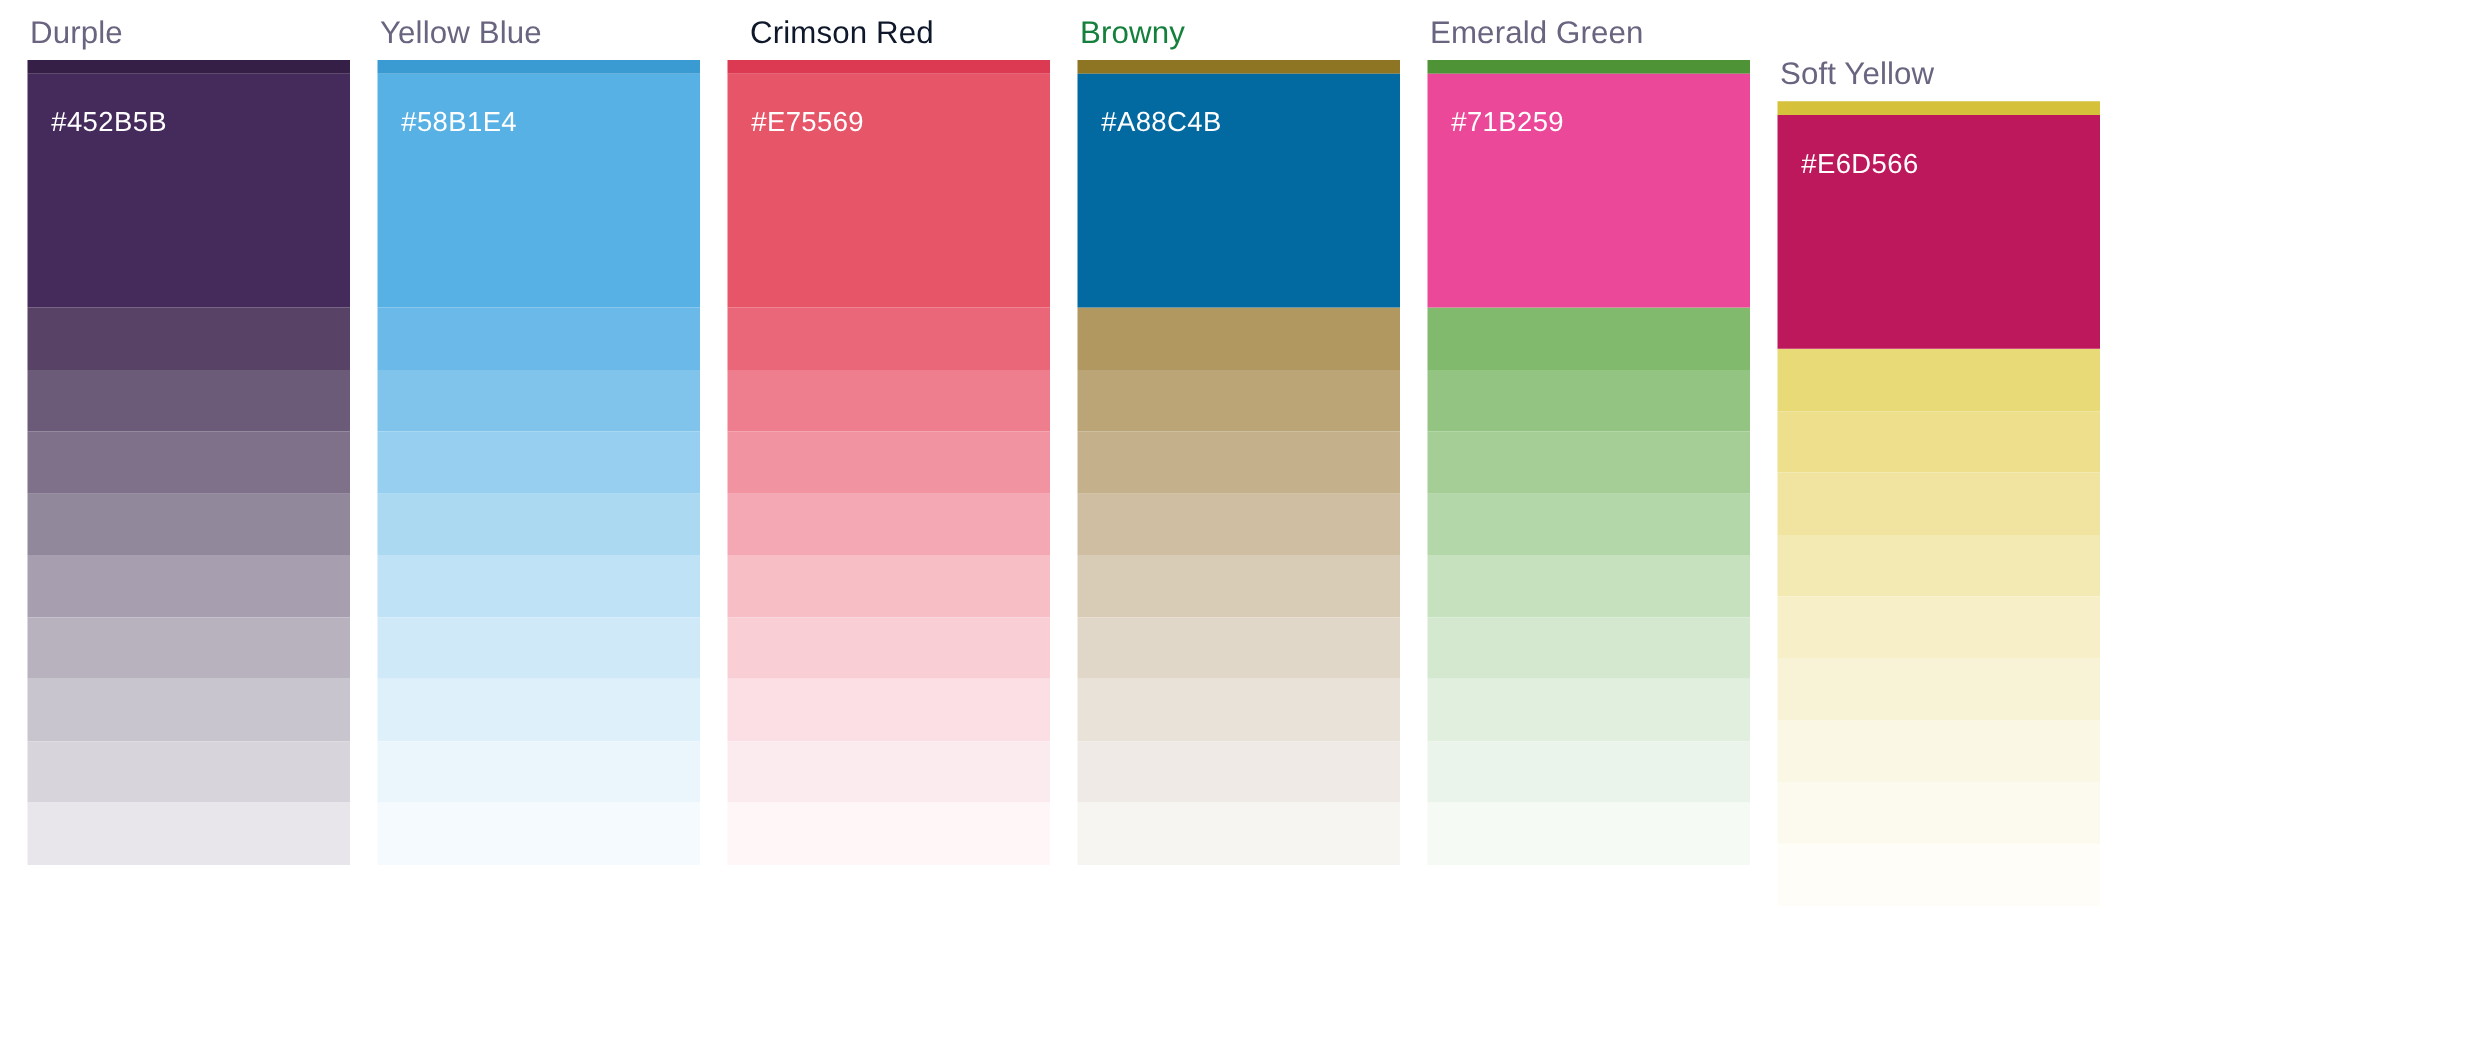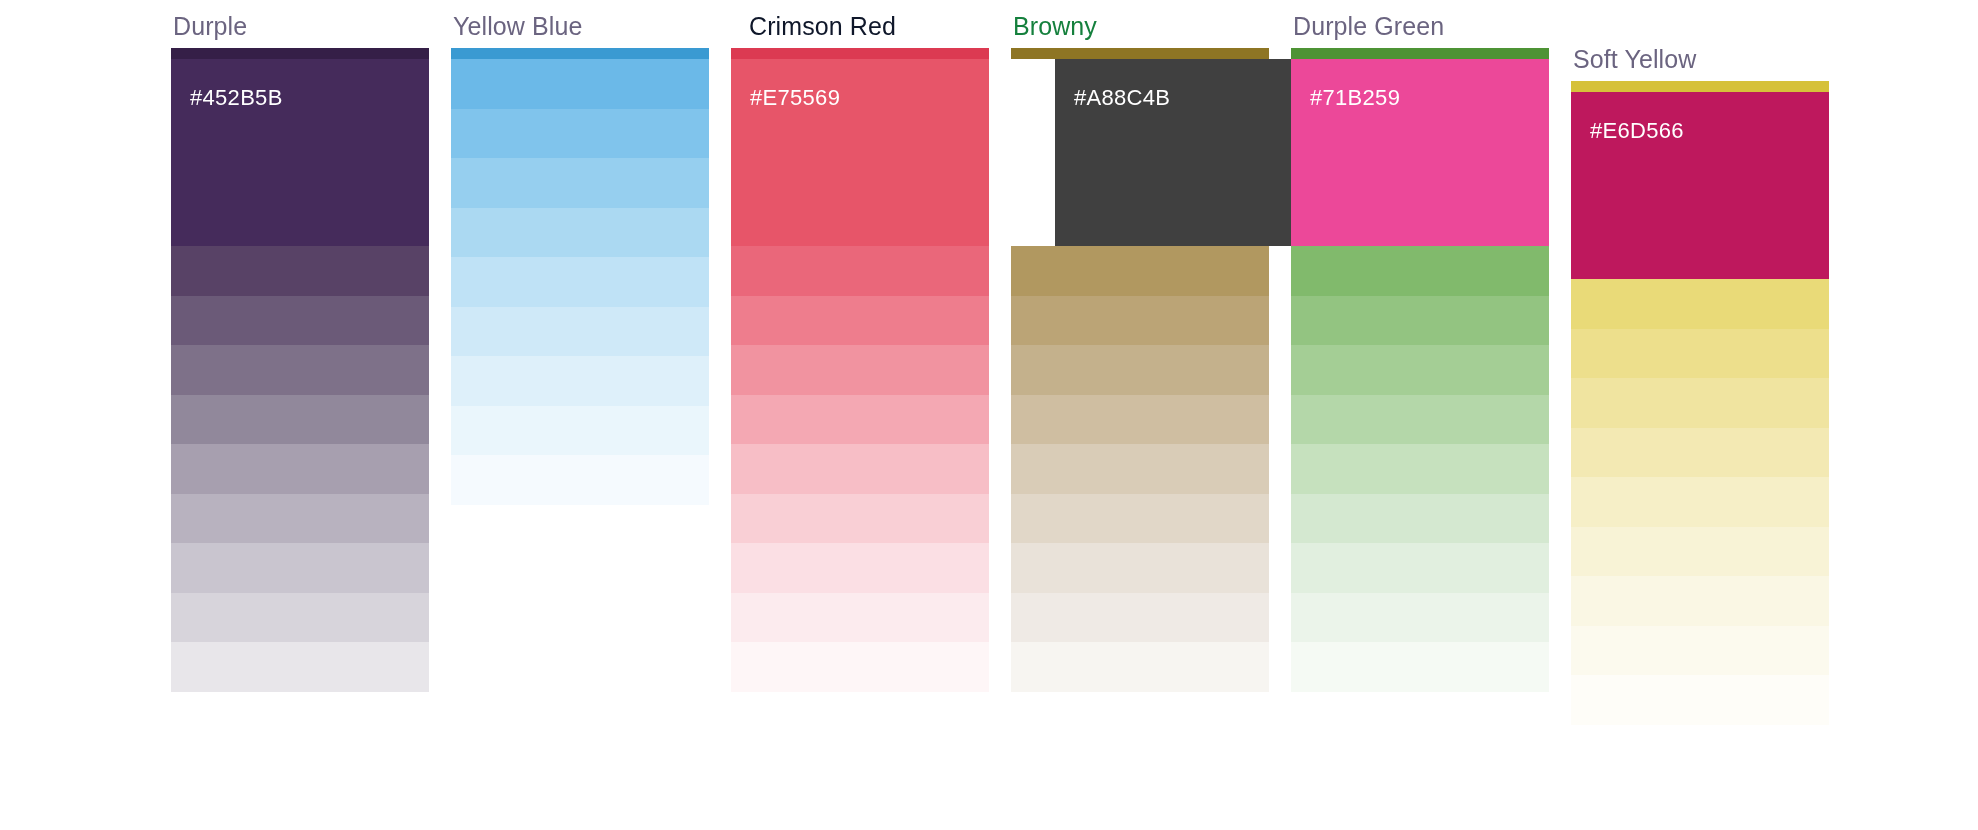--- a/index.html
+++ b/index.html
@@ -15,21 +15,20 @@
   body {
     font-family: "Liberation Sans", "DejaVu Sans", sans-serif;
     -webkit-font-smoothing: antialiased;
   }
   #palette-board {
     display: flex;
     flex-direction: row;
     align-items: flex-start;
     padding: 0px 0 0 0;
     width: 1978px;
-    justify-content: center;
   }
   .palette-column {
     display: flex;
     flex-direction: column;
     width: 258px;
     margin-left: 22px;
     flex: 0 0 auto;
   }
   .palette-column:first-child { margin-left: 22px; }
   .palette-title {
@@ -91,20 +90,23 @@
         <div class="swatch-tint" style="background: rgb(184, 178, 191);"></div>
         <div class="swatch-tint" style="background: rgb(201, 197, 207);"></div>
         <div class="swatch-tint" style="background: rgb(215, 212, 219);"></div>
         <div class="swatch-tint" style="background: rgb(232, 230, 234);"></div>
       </div>
     </div>
     <div class="palette-column">
       <div class="palette-title" style="color: rgb(107, 100, 128);">Yellow Blue</div>
       <div class="swatch-stack">
         <div class="swatch-accent-strip" style="background: rgb(58, 154, 210);"></div>
+        <div class="swatch-base" style="background: rgb(88, 177, 228);">
+          <span class="swatch-hex" style="color: rgb(255, 255, 255);">#58B1E4</span>
+        </div>
         <div class="swatch-tint" style="background: rgb(107, 185, 232);"></div>
         <div class="swatch-tint" style="background: rgb(128, 196, 236);"></div>
         <div class="swatch-tint" style="background: rgb(150, 207, 239);"></div>
         <div class="swatch-tint" style="background: rgb(171, 217, 242);"></div>
         <div class="swatch-tint" style="background: rgb(191, 226, 246);"></div>
         <div class="swatch-tint" style="background: rgb(207, 233, 248);"></div>
         <div class="swatch-tint" style="background: rgb(222, 240, 250);"></div>
         <div class="swatch-tint" style="background: rgb(234, 246, 252);"></div>
         <div class="swatch-tint" style="background: rgb(245, 250, 254);"></div>
       </div>
@@ -124,36 +126,36 @@
         <div class="swatch-tint" style="background: rgb(249, 207, 213);"></div>
         <div class="swatch-tint" style="background: rgb(251, 223, 228);"></div>
         <div class="swatch-tint" style="background: rgb(252, 235, 238);"></div>
         <div class="swatch-tint" style="background: rgb(254, 246, 247);"></div>
       </div>
     </div>
     <div class="palette-column">
       <div class="palette-title" style="color: #15803d;">Browny</div>
       <div class="swatch-stack">
         <div class="swatch-accent-strip" style="background: rgb(142, 117, 36);"></div>
-        <div class="swatch-base" style="background: #404040; margin-left: 44px;">
+        <div class="swatch-base" style="background: #0369a1;">
           <span class="swatch-hex" style="color: rgb(255, 255, 255);">#A88C4B</span>
         </div>
         <div class="swatch-tint" style="background: rgb(177, 152, 96);"></div>
         <div class="swatch-tint" style="background: rgb(187, 164, 118);"></div>
         <div class="swatch-tint" style="background: rgb(196, 177, 140);"></div>
         <div class="swatch-tint" style="background: rgb(207, 190, 161);"></div>
         <div class="swatch-tint" style="background: rgb(217, 204, 183);"></div>
         <div class="swatch-tint" style="background: rgb(225, 215, 200);"></div>
         <div class="swatch-tint" style="background: rgb(233, 226, 217);"></div>
         <div class="swatch-tint" style="background: rgb(239, 234, 229);"></div>
         <div class="swatch-tint" style="background: rgb(247, 245, 241);"></div>
       </div>
     </div>
     <div class="palette-column">
-      <div class="palette-title" style="color: rgb(107, 100, 128);">Durple Green</div>
+      <div class="palette-title" style="color: rgb(107, 100, 128);">Emerald Green</div>
       <div class="swatch-stack">
         <div class="swatch-accent-strip" style="background: rgb(78, 147, 53);"></div>
         <div class="swatch-base" style="background: #ec4899;">
           <span class="swatch-hex" style="color: rgb(255, 255, 255);">#71B259</span>
         </div>
         <div class="swatch-tint" style="background: rgb(129, 186, 108);"></div>
         <div class="swatch-tint" style="background: rgb(147, 196, 129);"></div>
         <div class="swatch-tint" style="background: rgb(164, 206, 149);"></div>
         <div class="swatch-tint" style="background: rgb(180, 215, 169);"></div>
         <div class="swatch-tint" style="background: rgb(198, 225, 190);"></div>

